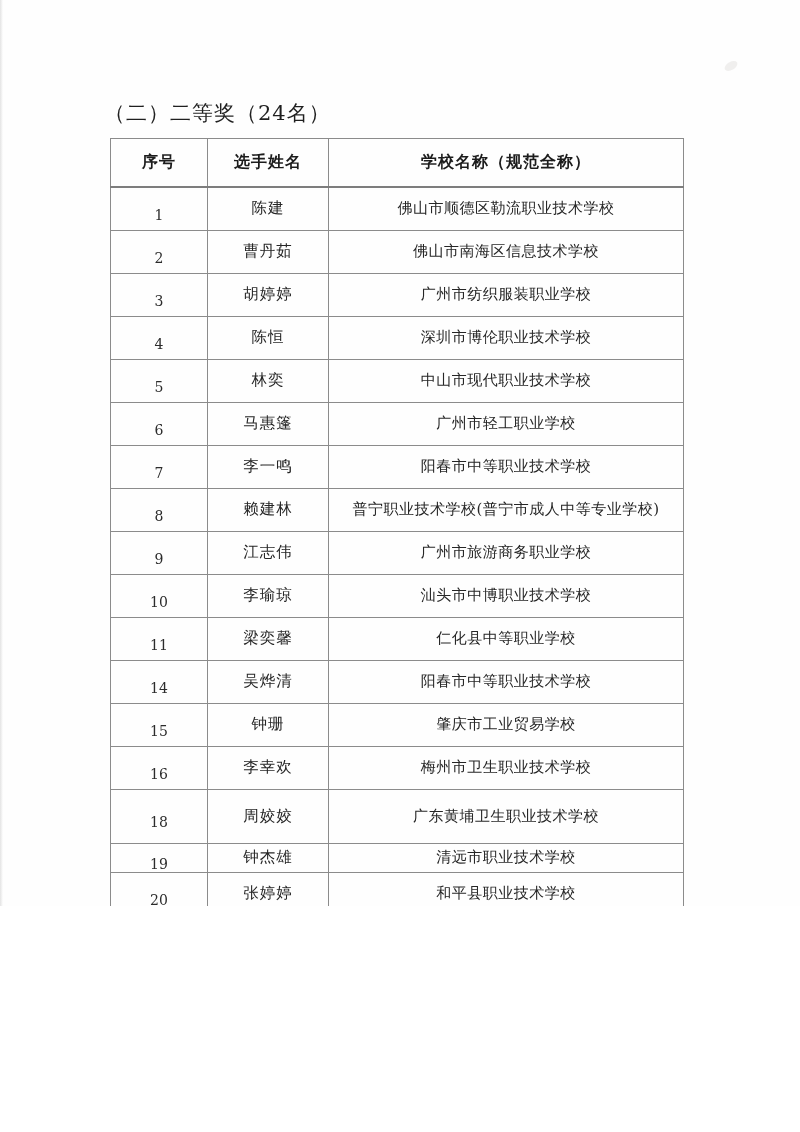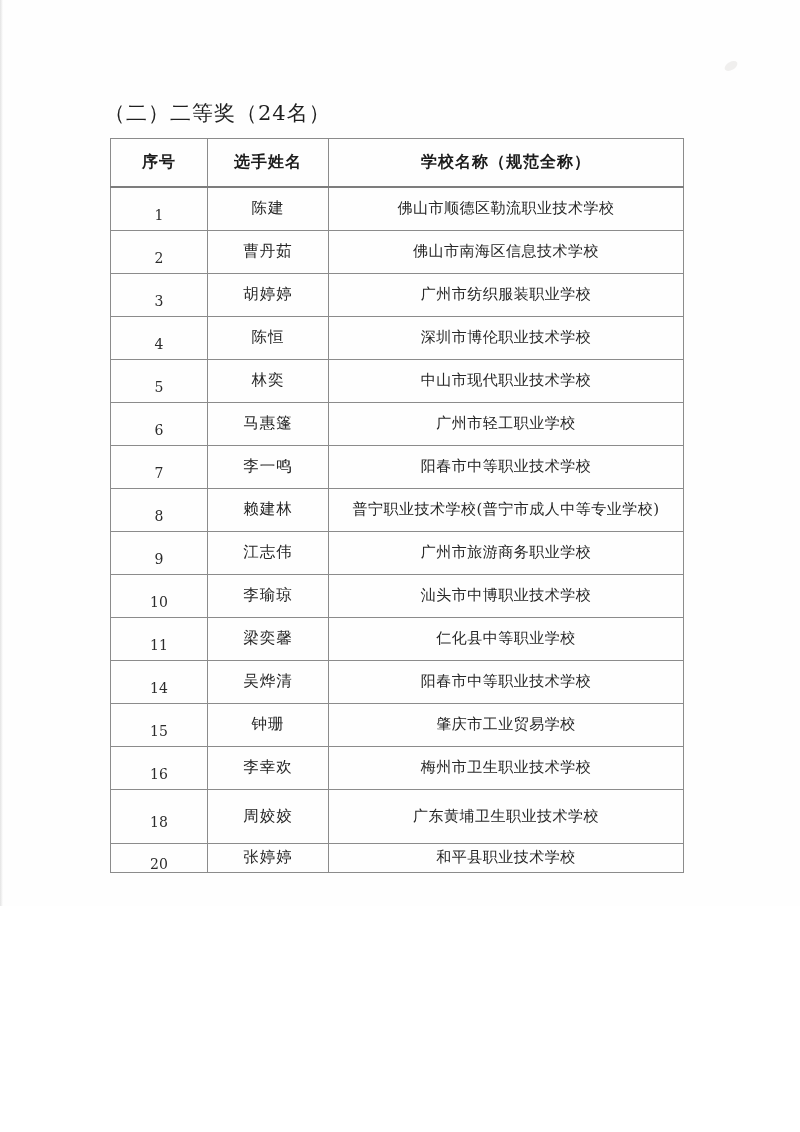--- a/index.html
+++ b/index.html
@@ -191,20 +191,25 @@
           <td class="cell-index"><span class="num">16</span></td>
           <td class="cell-name">李幸欢</td>
           <td class="cell-school">梅州市卫生职业技术学校</td>
         </tr>
         <tr>
           <td class="cell-index"><span class="num">18</span></td>
           <td class="cell-name">周姣姣</td>
           <td class="cell-school">广东黄埔卫生职业技术学校</td>
         </tr>
         <tr>
+          <td class="cell-index"><span class="num">19</span></td>
+          <td class="cell-name">钟杰雄</td>
+          <td class="cell-school">清远市职业技术学校</td>
+        </tr>
+        <tr>
           <td class="cell-index"><span class="num">20</span></td>
           <td class="cell-name">张婷婷</td>
           <td class="cell-school">和平县职业技术学校</td>
         </tr>
       </tbody>
   </table>
 
   <div class="page-number">- 5 -</div>
 </div>
 

